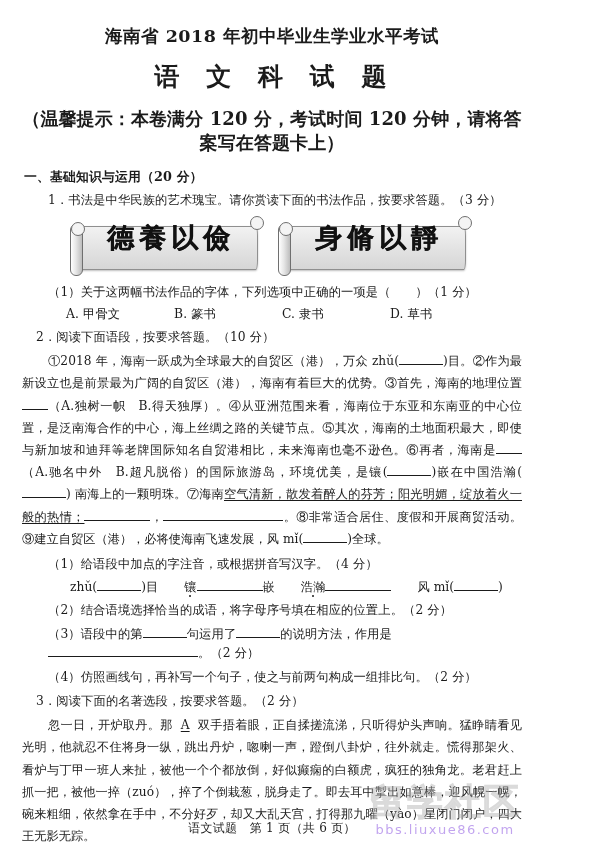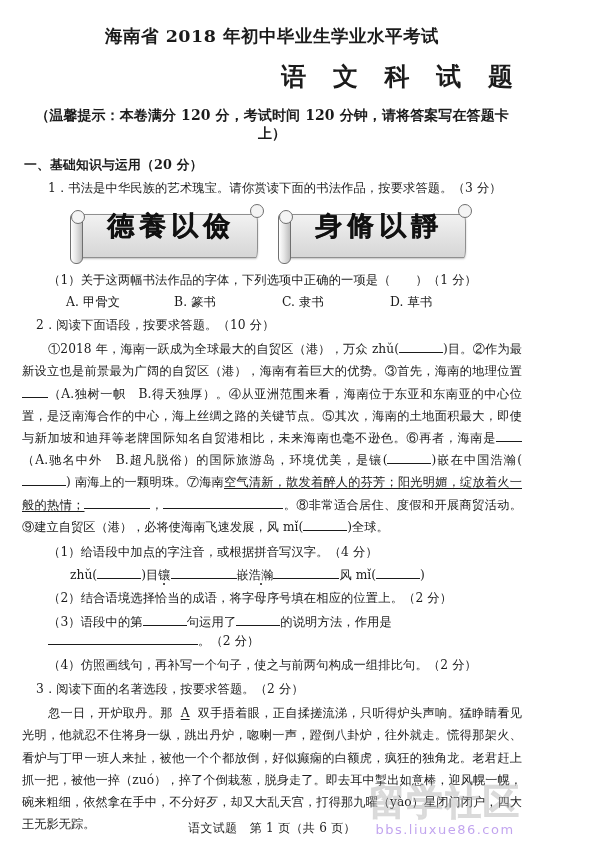--- a/index.html
+++ b/index.html
@@ -26,30 +26,30 @@
   
   .exam-title {
     text-align: center;
     font-size: 17.5px;
     font-weight: bold;
     letter-spacing: 0.5px;
     margin: 10px 0 0 0;
     font-family: "DejaVu Serif", "Liberation Serif", serif;
   }
   .subject-title {
-    text-align: right;
+    text-align: center;
     font-size: 25px;
     font-weight: bold;
     letter-spacing: 9px;
     margin: 12px 0 11px 6px;
     font-family: "DejaVu Serif", "Liberation Serif", serif;
   }
   .tip-line {
     text-align: center;
-    font-size: 14px;
+    font-size: 18px;
     font-weight: bold;
     margin: 14px 0 0 0;
     letter-spacing: 0.1px;
   }
 
   
   .section-heading {
     font-size: 12.8px;
     font-weight: bold;
     margin: 14px 0 0 2px;
@@ -155,20 +155,21 @@
     padding-left: 6px;
   }
 
   
   .pinyin-row {
     display: flex;
     font-size: 12.3px;
     padding-left: 48px;
     margin-top: 5px;
     align-items: baseline;
+    gap: 26px;
   }
 
   
   .watermark {
     position: absolute;
     right: 14px;
     bottom: 14px;
     width: 170px;
     text-align: center;
     pointer-events: none;

